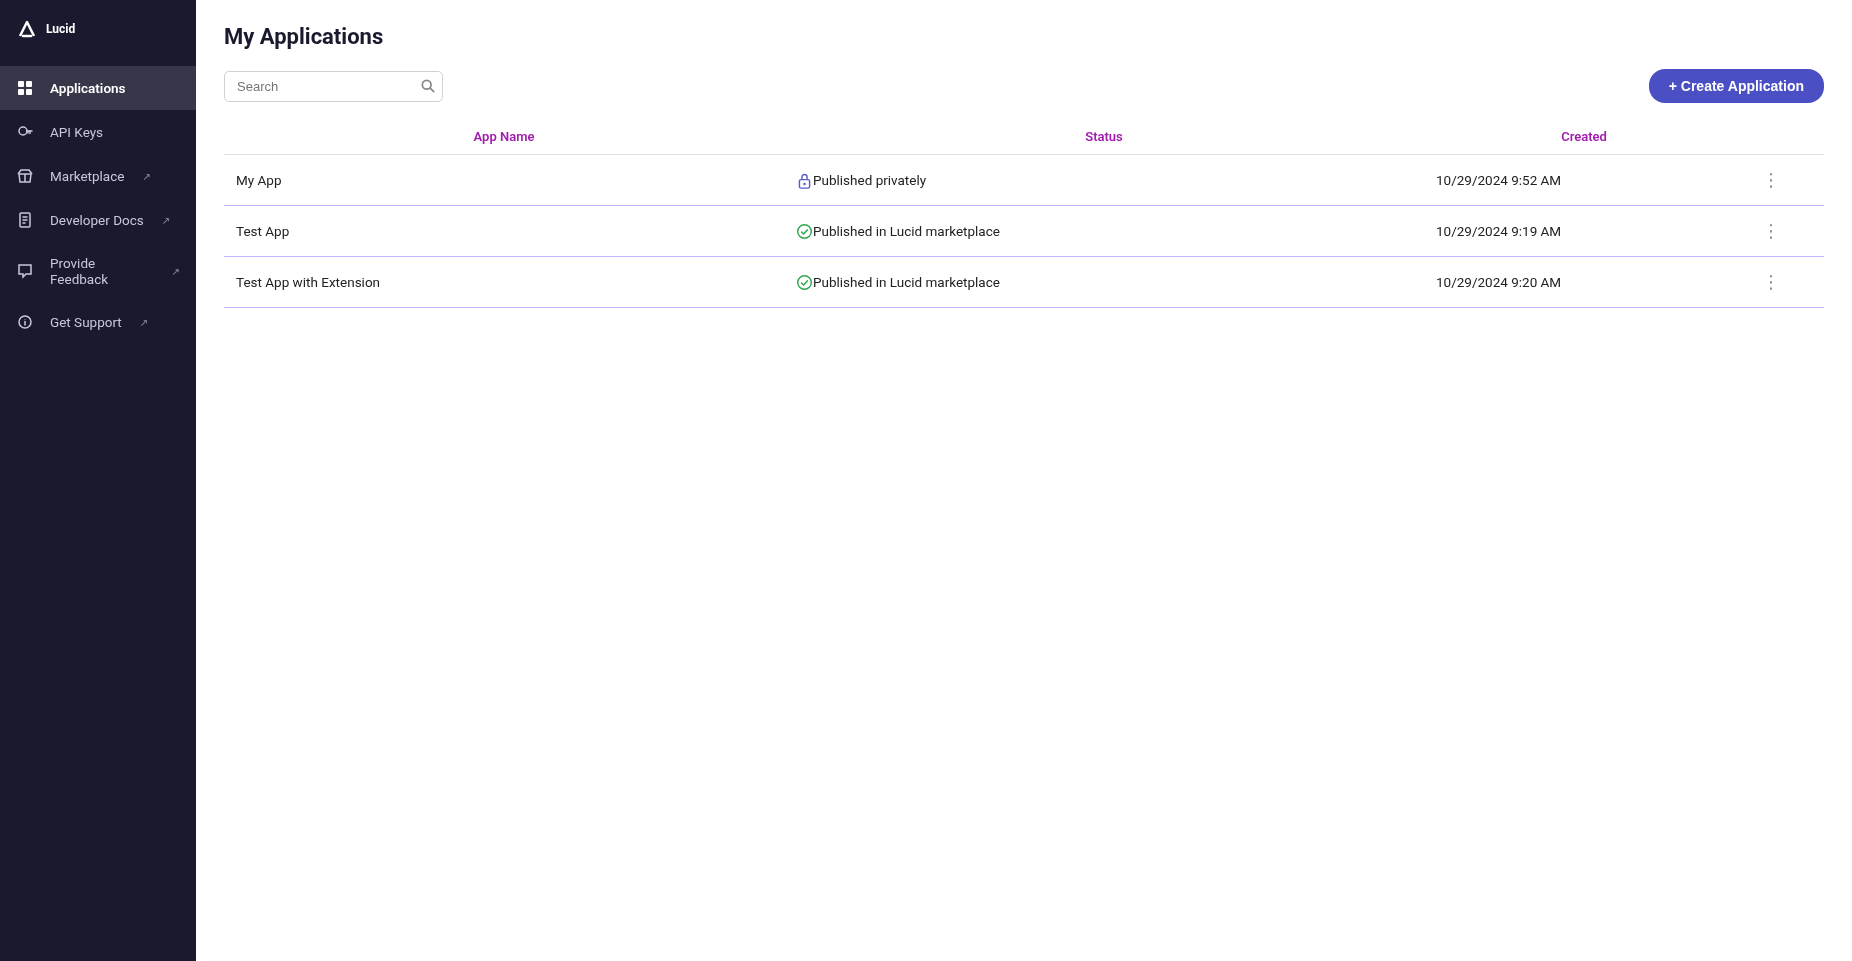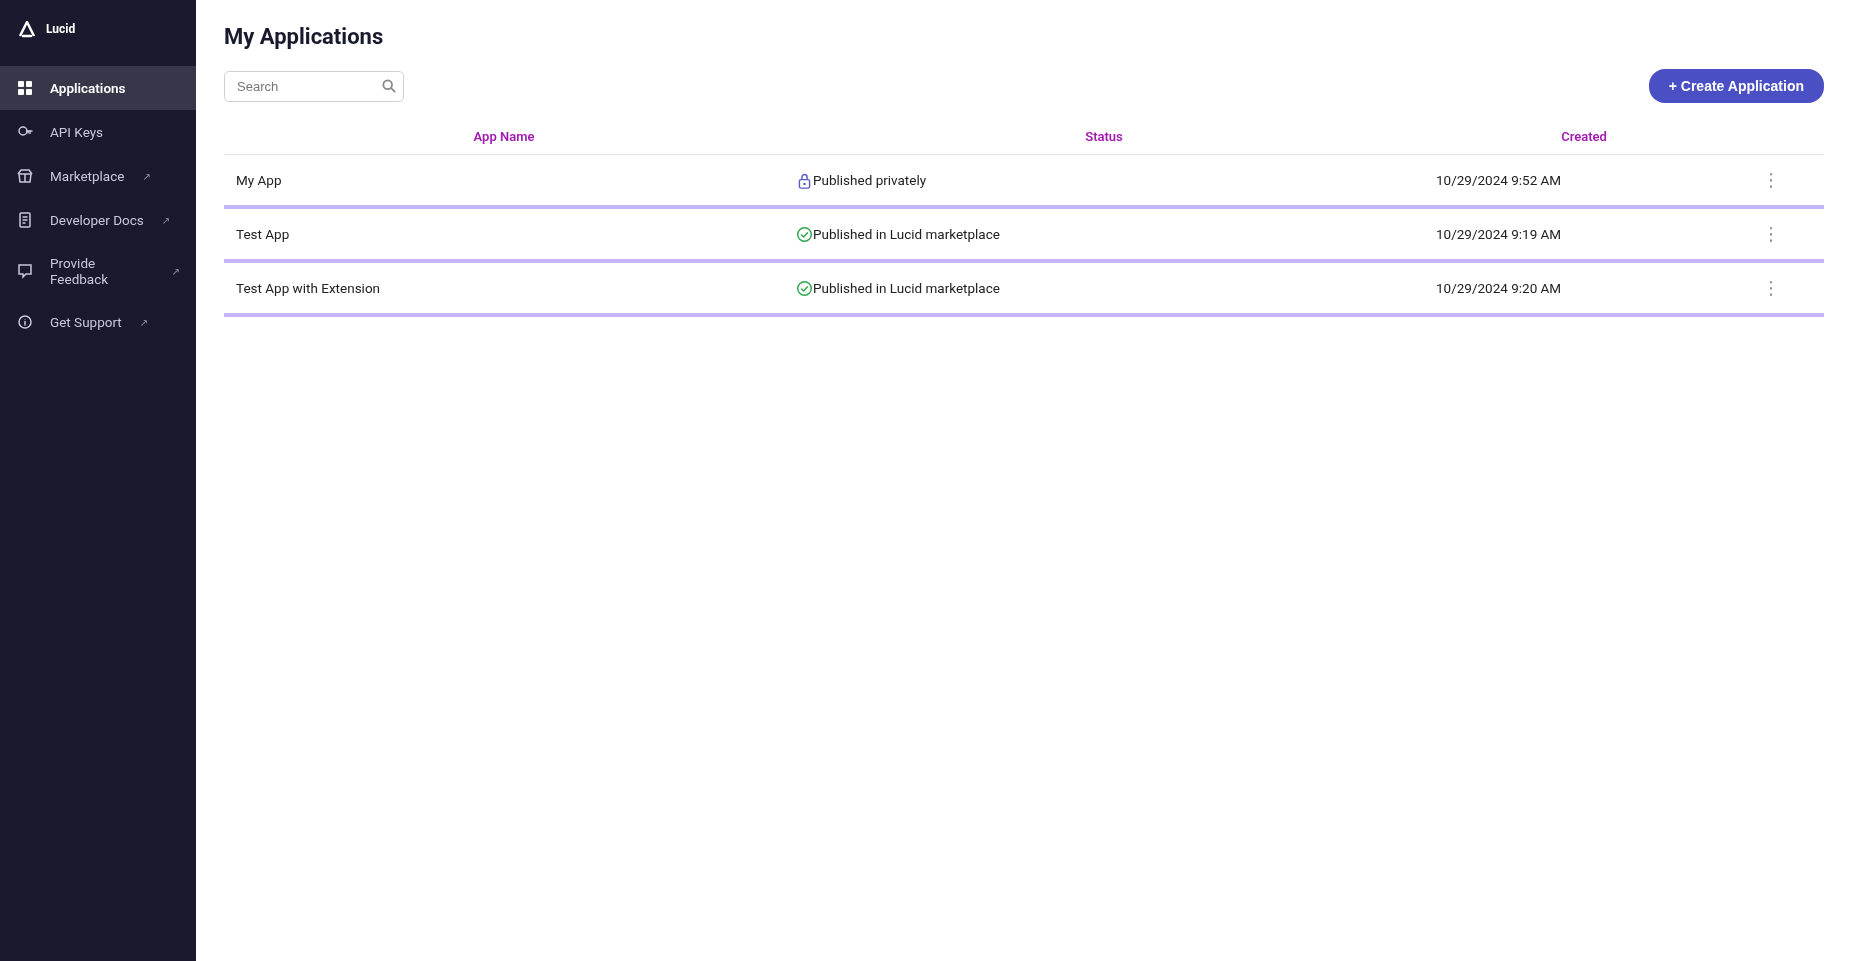--- a/index.html
+++ b/index.html
@@ -88,21 +88,21 @@
 
     
     .toolbar {
       display: flex;
       align-items: center;
       justify-content: space-between;
       margin-bottom: 16px;
     }
     .search-wrapper {
       position: relative;
-      width: 180px;
+      width: 219px;
     }
     .search-input {
       width: 100%;
       padding: 7px 12px 7px 12px;
       border: 1px solid #d0d0d8;
       border-radius: 5px;
       font-size: 13px;
       color: #333;
       outline: none;
       background: #fff;
@@ -146,21 +146,21 @@
       text-align: center;
       font-size: 13px;
       font-weight: 600;
       color: #a21caf;
       padding: 10px 12px;
     }
     .app-table td {
       padding: 12px 12px;
       font-size: 13.5px;
       color: #222;
-      border-bottom: 4px solid #c4b5fd;
+      border-bottom: 1px solid #c4b5fd;
     }
     .col-name { width: 35%; }
     .col-status { width: 40%; }
     .col-created { width: 20%; }
     .col-actions { width: 5%; text-align: right; }
 
     .status-cell {
       display: flex;
       align-items: center;
       gap: 0;

